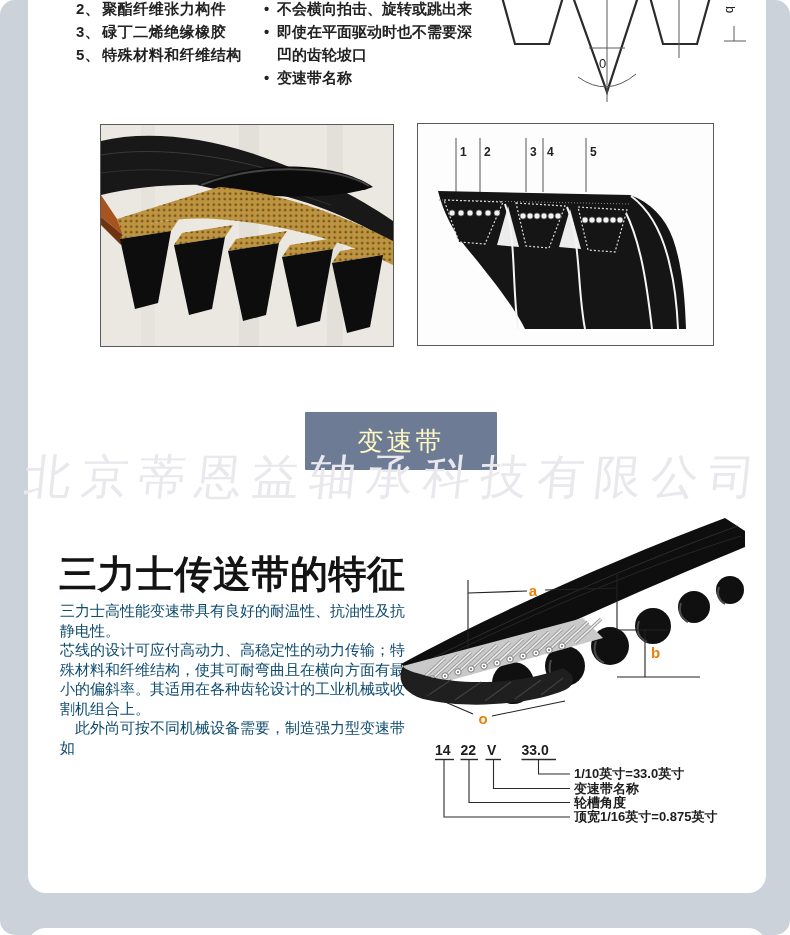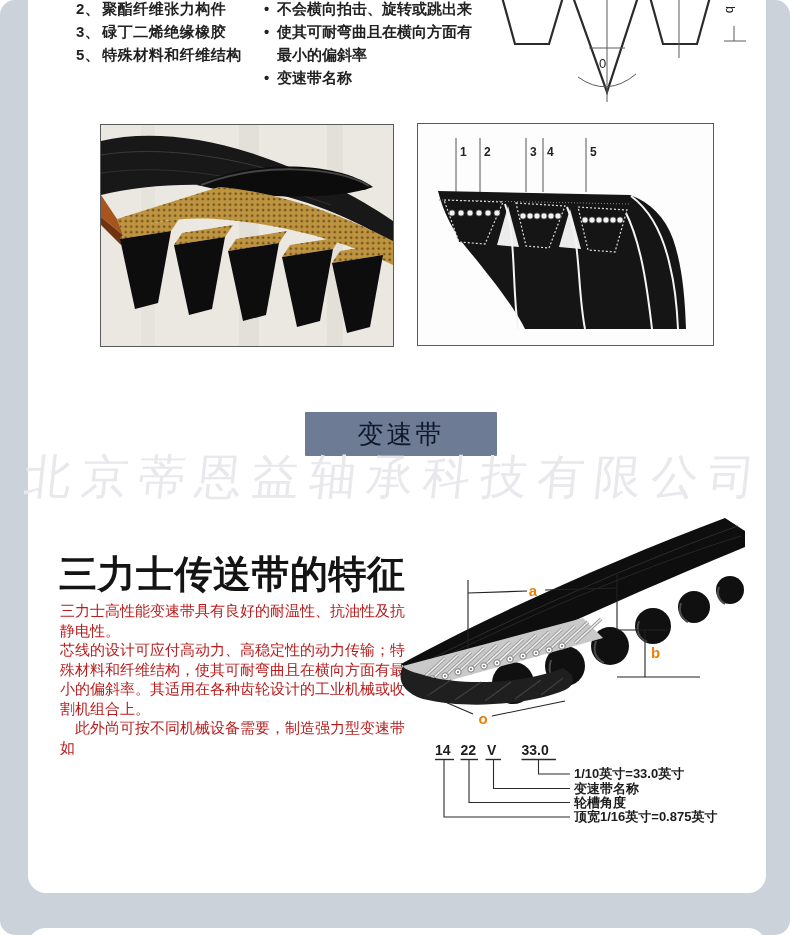--- a/index.html
+++ b/index.html
@@ -20,32 +20,32 @@
     line-height:23px;color:#222;font-weight:600;}
   .benefits-list .brow{display:flex;}
   .benefits-list .bullet{flex:none;width:13px;}
 
   .pulley{position:absolute;left:488px;top:0;}
 
   .photo{position:absolute;border:1px solid #5a5a5a;box-sizing:content-box;overflow:hidden;}
   .photo-left{left:100px;top:124px;width:292px;height:221px;background:#ebe8e2;}
   .photo-right{left:417px;top:123px;width:295px;height:221px;background:#fdfdfd;}
 
-  .badge{position:absolute;left:305px;top:412px;width:192px;height:44px;background:#6d7b95;
-    color:#0f172a;font-size:26px;letter-spacing:3px;display:flex;align-items:center;
+  .badge{position:absolute;left:305px;top:412px;width:192px;height:58px;background:#6d7b95;
+    color:#fef9c3;font-size:26px;letter-spacing:3px;display:flex;align-items:center;
     justify-content:center;z-index:5;border-radius:1px;}
 
   .watermark{position:absolute;left:0;top:446px;width:790px;text-align:center;
     font-size:47px;letter-spacing:10px;color:#e9e9ed;font-weight:500;
     transform:skewX(-6deg);z-index:40;pointer-events:none;white-space:nowrap;}
 
   .section-title{position:absolute;left:59px;top:549px;font-size:38px;font-weight:700;
     color:#141414;letter-spacing:0.5px;}
   .body-text{position:absolute;left:60px;top:601px;width:350px;font-size:15px;
-    line-height:19.5px;color:#b91c1c;font-weight:500;}
+    line-height:19.5px;color:#0c4a6e;font-weight:500;}
   .body-text p{margin:0;}
 
   .belt-photo{position:absolute;left:393px;top:498px;}
   .belt-code{position:absolute;left:420px;top:735px;}
 
   svg text{font-family:"Liberation Sans","DejaVu Sans",sans-serif;}
 </style>
 </head>
 <body>
 
@@ -58,21 +58,21 @@
     <div class="row"><span class="num">5、</span><span>特殊材料和纤维结构</span></div>
   </div>
 
   <div class="benefits-list">
     <div class="brow">
         <span class="bullet">•</span>
         <span>不会横向拍击、旋转或跳出来</span>
       </div>
     <div class="brow">
         <span class="bullet">•</span>
-        <span>使其可耐弯曲且在横向方面有最小的偏斜率</span>
+        <span>即使在平面驱动时也不需要深凹的齿轮坡口</span>
       </div>
     <div class="brow">
         <span class="bullet">•</span>
         <span>变速带名称</span>
       </div>
   </div>
 
   <svg class="pulley" width="290" height="105" viewBox="0 0 290 105">
     <g fill="none" stroke="#2b2b2b" stroke-width="2.2">
       <path d="M14,-3 L27,44 L61,44 L75,-3"></path>

